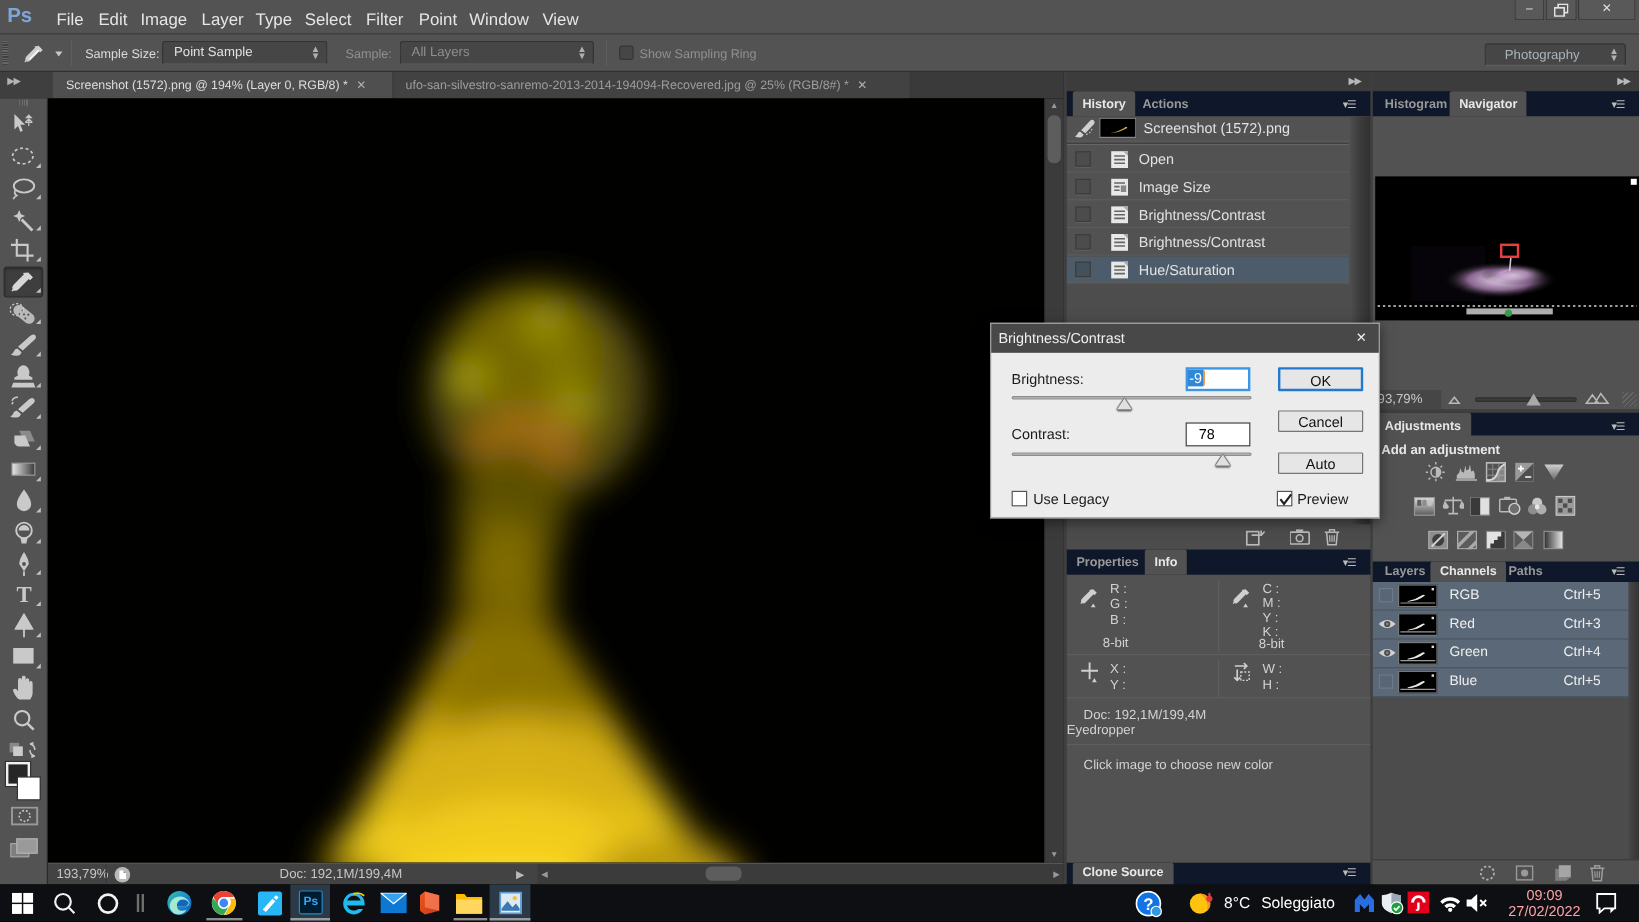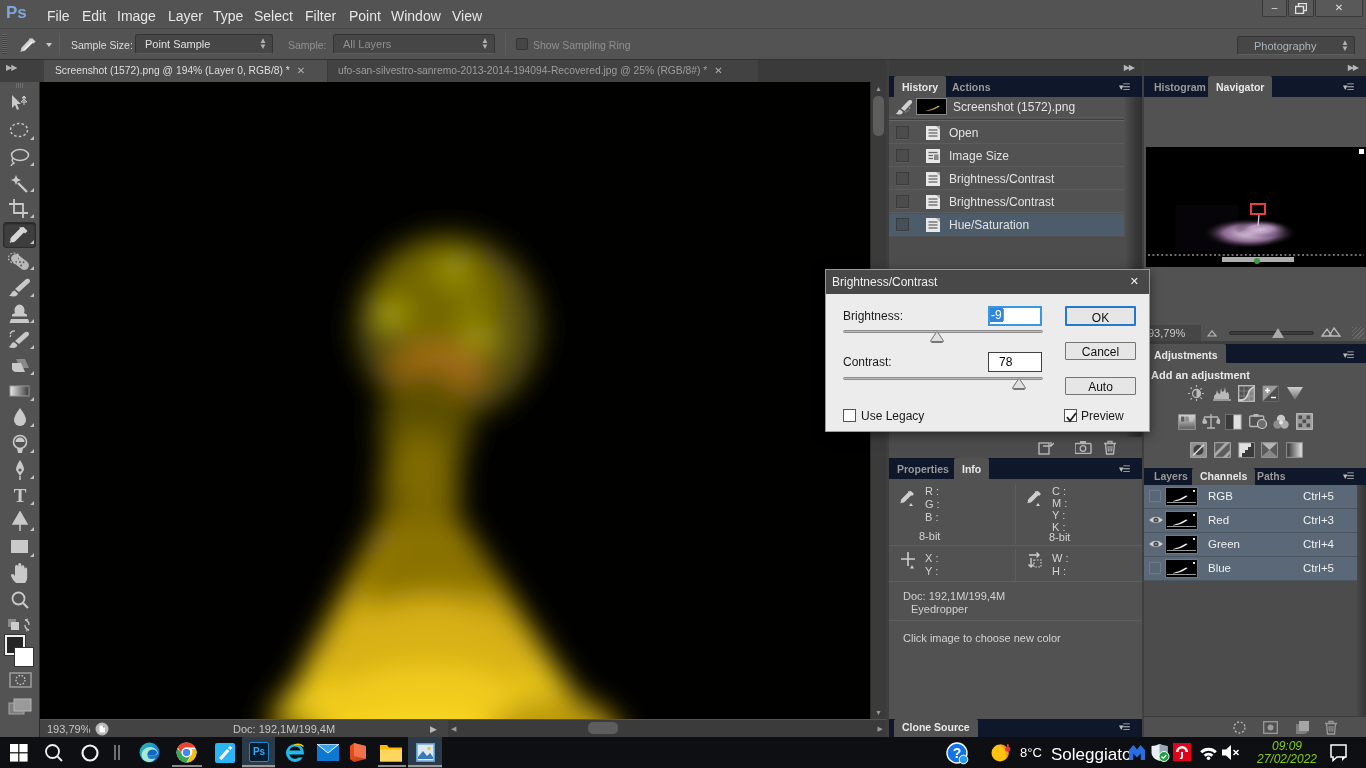--- a/index.html
+++ b/index.html
@@ -444,21 +444,21 @@
       <div class="ilabel" style="left:160px; top:52px;">8-bit</div>
       <div class="abs" style="left:126px; top:5px; width:1px; height:60px; background:#5e5e5e;"></div>
       <div class="abs" style="left:0; top:66px; width:253px; height:1px; background:#5e5e5e;"></div>
       <div class="ilabel" style="left:36px; top:73px;">X :</div>
       <div class="ilabel" style="left:36px; top:86px;">Y :</div>
       <div class="ilabel" style="left:163px; top:73px;">W :</div>
       <div class="ilabel" style="left:163px; top:86px;">H :</div>
       <div class="abs" style="left:126px; top:70px; width:1px; height:32px; background:#5e5e5e;"></div>
       <div class="abs" style="left:0; top:102px; width:253px; height:1px; background:#5e5e5e;"></div>
       <div class="ilabel" style="left:14px; top:111px;">Doc: 192,1M/199,4M</div>
-      <div class="ilabel" style="left:22px; top:124px;">Eyedropper</div>
+      <div class="ilabel" style="left:0; top:124px;">Eyedropper</div>
       <div class="abs" style="left:0; top:141px; width:253px; height:1px; background:#5e5e5e;"></div>
       <div class="ilabel" style="left:14px; top:153px;">Click image to choose new color</div>
     </div>
     <div class="ptabs" style="top:659px; height:32px;">
       <div class="ptab act" style="left:5px; padding-top:2px; height:18px; font-weight:bold;">Clone Source</div>
       <div class="pmenu" style="top:3px">▾☰</div>
     </div>
   </div>
   <div class="pcol" id="colB">
     <div class="phdr" style="top:0">▶▶</div>
@@ -807,21 +807,21 @@
     <text x="11" y="16" font-size="14" font-weight="bold" fill="#fff" text-anchor="middle" font-family="Liberation Sans">?</text>
     <circle cx="17.5" cy="17.5" r="4.3" fill="#2f9ae3" stroke="#fff" stroke-width="1"></circle>
     </svg>
   <svg class="abs" style="left:991px; top:6px;" width="20" height="20">
     <circle cx="9" cy="10" r="8.5" fill="#ffc20e"></circle>
       <path d="M9,1.5 a8.5,8.5 0 0 1 6,14.6 q2,-8 -6,-14.6z" fill="#f7941d"></path>
     <circle cx="16.8" cy="6" r="2.6" fill="#e03a3e"></circle>
       <rect x="15.9" y="1" width="1.9" height="4" rx="1" fill="#e03a3e"></rect>
     </svg>
   <div class="abs" style="left:1020px; top:8px; font-size:13px; color:#fff;">8°C</div>
-  <div class="abs" style="left:1051px; top:8px; font-size:17px; color:#fff;">Soleggiato</div>
+  <div class="abs" style="left:1051px; top:8px; font-size:13px; color:#fff;">Soleggiato</div>
   <svg class="abs" style="left:1128px; top:7px;" width="18" height="17">
       <path d="M1,16 V6 L5.5,1 L9,5.5 L12.5,1 L17,6 V16 H12.8 V9.5 L9,13.5 L5.2,9.5 V16z" fill="#2a6de1"></path>
     </svg>
   <svg class="abs" style="left:1151px; top:6px;" width="19" height="19">
     <path d="M8.5,1 q4,2 8,2 v7 q0,5 -8,8 q-8,-3 -8,-8 v-7 q4,0 8,-2z" fill="#e8eef4"></path>
     <path d="M8.5,1 q4,2 8,2 v7 q0,5 -8,8z" fill="#9aa7b5"></path>
     <circle cx="13" cy="13.5" r="5" fill="#1e9e3e" stroke="#fff" stroke-width="1"></circle>
       <path d="M10.5,13.5 l1.8,1.8 l3,-3.2" stroke="#fff" stroke-width="1.4" fill="none"></path>
     </svg>
   <div class="abs" style="left:1173px; top:6px; width:18px; height:18px; background:#e2001a;"><svg width="18" height="18">
@@ -830,18 +830,18 @@
   <svg class="abs" style="left:1199px; top:8px;" width="19" height="16">
     <path d="M9.5,14.5 L2,7 a10.6,10.6 0 0 1 15,0z" fill="none"></path>
     <path d="M1.2,6.3 a11.6,11.6 0 0 1 16.6,0 l-2,2 a8.8,8.8 0 0 0 -12.6,0z" fill="#fff"></path>
     <path d="M4.6,9.7 a6.9,6.9 0 0 1 9.8,0 l-2.1,2.1 a4,4 0 0 0 -5.6,0z" fill="#fff"></path>
     <circle cx="9.5" cy="13.2" r="1.8" fill="#fff"></circle>
     </svg>
   <svg class="abs" style="left:1222px; top:7px;" width="18" height="17">
       <path d="M0,5.5 h4 l5,-4.5 v15 l-5,-4.5 h-4z" fill="#fff"></path>
       <path d="M11.5,6 l5,5 m0,-5 l-5,5" stroke="#fff" stroke-width="1.5"></path>
     </svg>
-  <div class="abs" style="left:1255px; top:3px; width:64px; height:26px; color:#84cc16; font-size:12px; text-align:center; line-height:13px;font-style:italic;">09:09<br>27/02/2022</div>
+  <div class="abs" style="left:1255px; top:3px; width:64px; height:26px; color:#fca5a5; font-size:12px; text-align:center; line-height:13px;">09:09<br>27/02/2022</div>
   <svg class="abs" style="left:1330px; top:6px;" width="19" height="19">
       <path d="M1,2 h15 v12 h-9 l-4,3.5 v-3.5 h-2z" fill="none" stroke="#fff" stroke-width="1.5"></path>
       <path d="M12,14 v4 l4,-4z" fill="#fff"></path>
     </svg>
 </div>
 
 </body></html>

